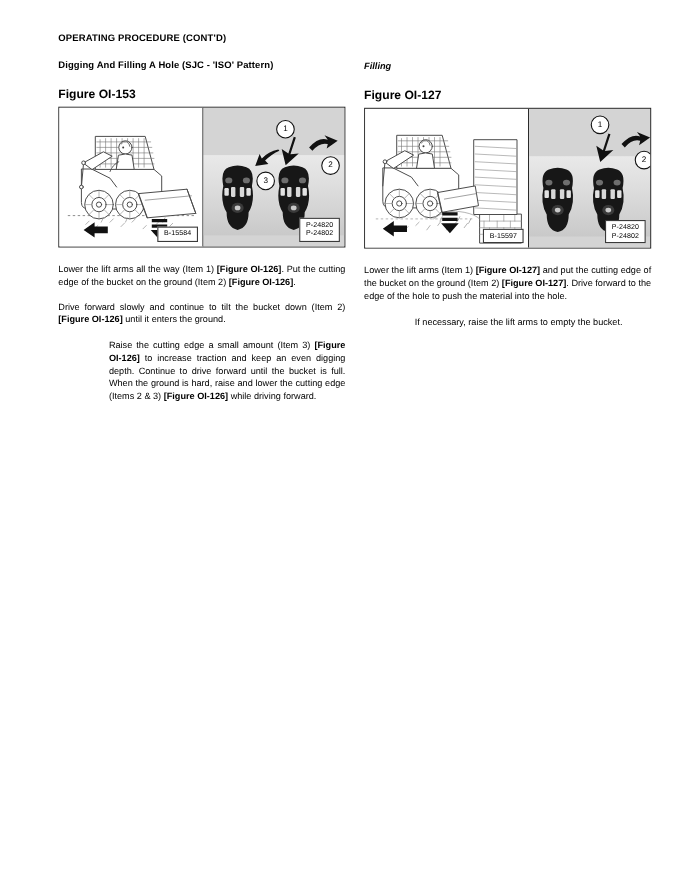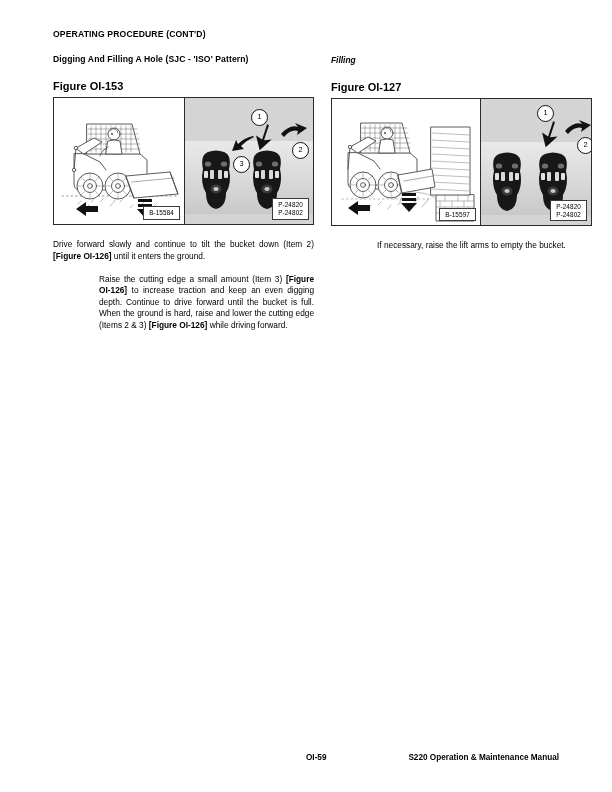--- a/index.html
+++ b/index.html
@@ -308,20 +308,21 @@
           <div class="callout" style="left:107px; top:44px;">2</div>
           <div class="callout" style="left:48px; top:58px;">3</div>
         </div>
 
         <div class="fig-id">P-24820
 P-24802</div>
       </div>
     </div>
 
     <div>
+      <p class="body">Lower the lift arms all the way (Item 1) <b>[Figure OI-126]</b>. Put the cutting edge of the bucket on the ground (Item 2) <b>[Figure OI-126]</b>.</p>
       <p class="body">Drive forward slowly and continue to tilt the bucket down (Item 2) <b>[Figure OI-126]</b> until it enters the ground.</p>
       <p class="body">Raise the cutting edge a small amount (Item 3) <b>[Figure OI-126]</b> to increase traction and keep an even digging depth. Continue to drive forward until the bucket is full. When the ground is hard, raise and lower the cutting edge (Items 2 &amp; 3) <b>[Figure OI-126]</b> while driving forward.</p>
     </div>
   </div>
 
   <div class="col col-right">
 
     <div class="right-top-pad"></div>
 
     <h3 class="subsection-title">Filling</h3>
@@ -453,22 +454,19 @@
           <div class="callout" style="left:56px; top:6px;">1</div>
           <div class="callout" style="left:96px; top:38px;">2</div>
         </div>
 
         <div class="fig-id">P-24820
 P-24802</div>
       </div>
     </div>
 
     <div>
+      <p class="body">Lower the lift arms (Item 1) <b>[Figure OI-127]</b> and put the cutting edge of the bucket on the ground (Item 2) <b>[Figure OI-127]</b>. Drive forward to the edge of the hole to push the material into the hole.</p>
       <p class="body">If necessary, raise the lift arms to empty the bucket.</p>
     </div>
   </div>
 
-  <div class="footer">
-    <span class="footer-page">OI-59</span>
-    <span class="footer-manual">S220 Operation &amp; Maintenance Manual</span>
-  </div>
 
 </div>
 
 </body></html>

